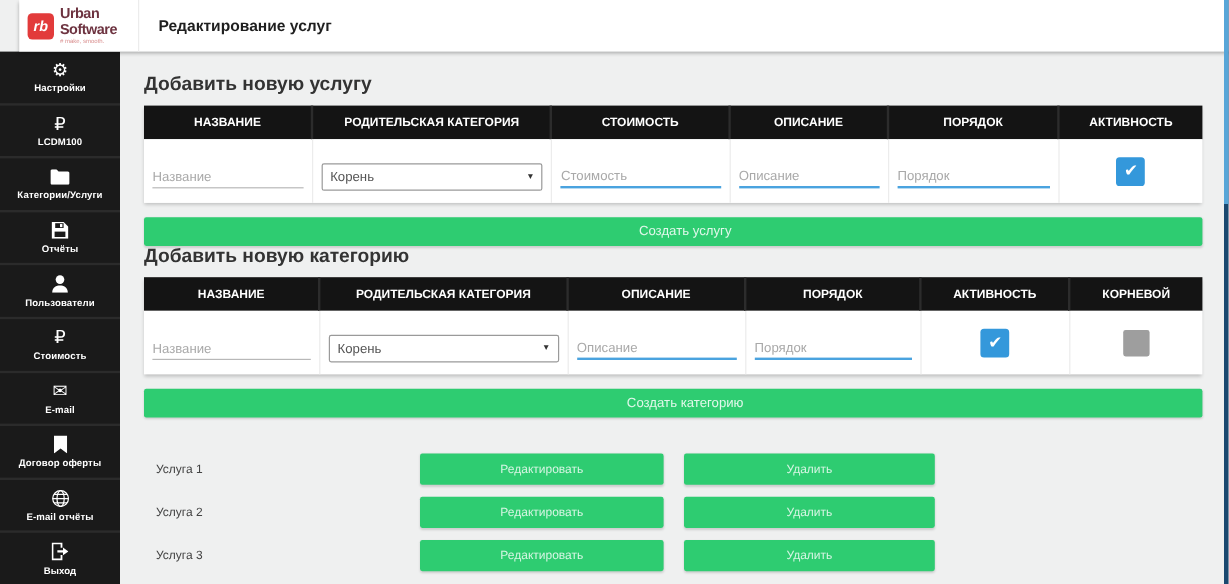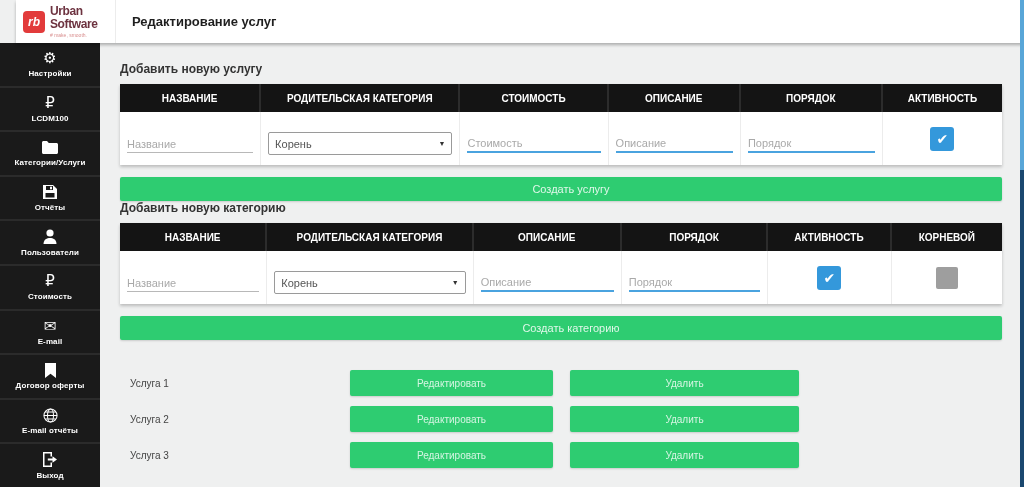--- a/index.html
+++ b/index.html
@@ -43,21 +43,21 @@
   .side-item:last-child { border-bottom:none; }
   .side-icon {
     height:16px; color:#fff; font-size:15px; line-height:16px;
     font-family:"DejaVu Sans", sans-serif; display:flex; align-items:center; justify-content:center;
   }
   .side-icon svg { display:block; }
   .side-label { font-size:8px; font-weight:bold; color:#fff; letter-spacing:.1px; }
 
   
   .main { position:absolute; left:100px; top:43px; right:0; bottom:0; padding:19px 22px 0 20px; }
-  .section-title { font-size:12px; font-weight:bold; color:#333; margin-bottom:8px; }
+  .section-title { font-size:16px; font-weight:bold; color:#333; margin-bottom:8px; }
   .mt20 { }
 
   .form-table { width:100%; box-shadow:0 2px 3px rgba(0,0,0,.22); margin-bottom:12px; }
   .thead { display:flex; background:#141414; height:28px; }
   .th {
     display:flex; align-items:center; justify-content:center;
     color:#fff; font-size:10px; font-weight:bold; border-right:2px solid #2c2c2c;
   }
   .th:last-child { border-right:none; }
   .tbody { display:flex; background:#fff; height:53px; }
@@ -101,21 +101,21 @@
   }
 
   .services { margin-top:30px; }
   .service-row { display:flex; align-items:center; margin-bottom:10px; }
   .service-name { flex:0 0 230px; padding-left:10px; font-size:10px; color:#444; }
   .row-btn {
     width:203px; height:26px; background:#2ecc71; border:none; border-radius:2px;
     color:rgba(255,255,255,.8); font-size:10px; cursor:pointer; font-family:inherit;
     box-shadow:0 1px 2px rgba(0,0,0,.15);
   }
-  .row-btn.delete { width:229px; margin-left:17px; }
+  .row-btn.delete { width:209px; margin-left:17px; }
 
   
   .scroll-track { position:absolute; right:0; top:0; width:4px; height:100%; background:#1a486f; z-index:5; }
   .scroll-thumb { width:100%; height:170px; background:#58a6d8; }
 </style>
 </head>
 <body>
 
 <div class="page">
 

